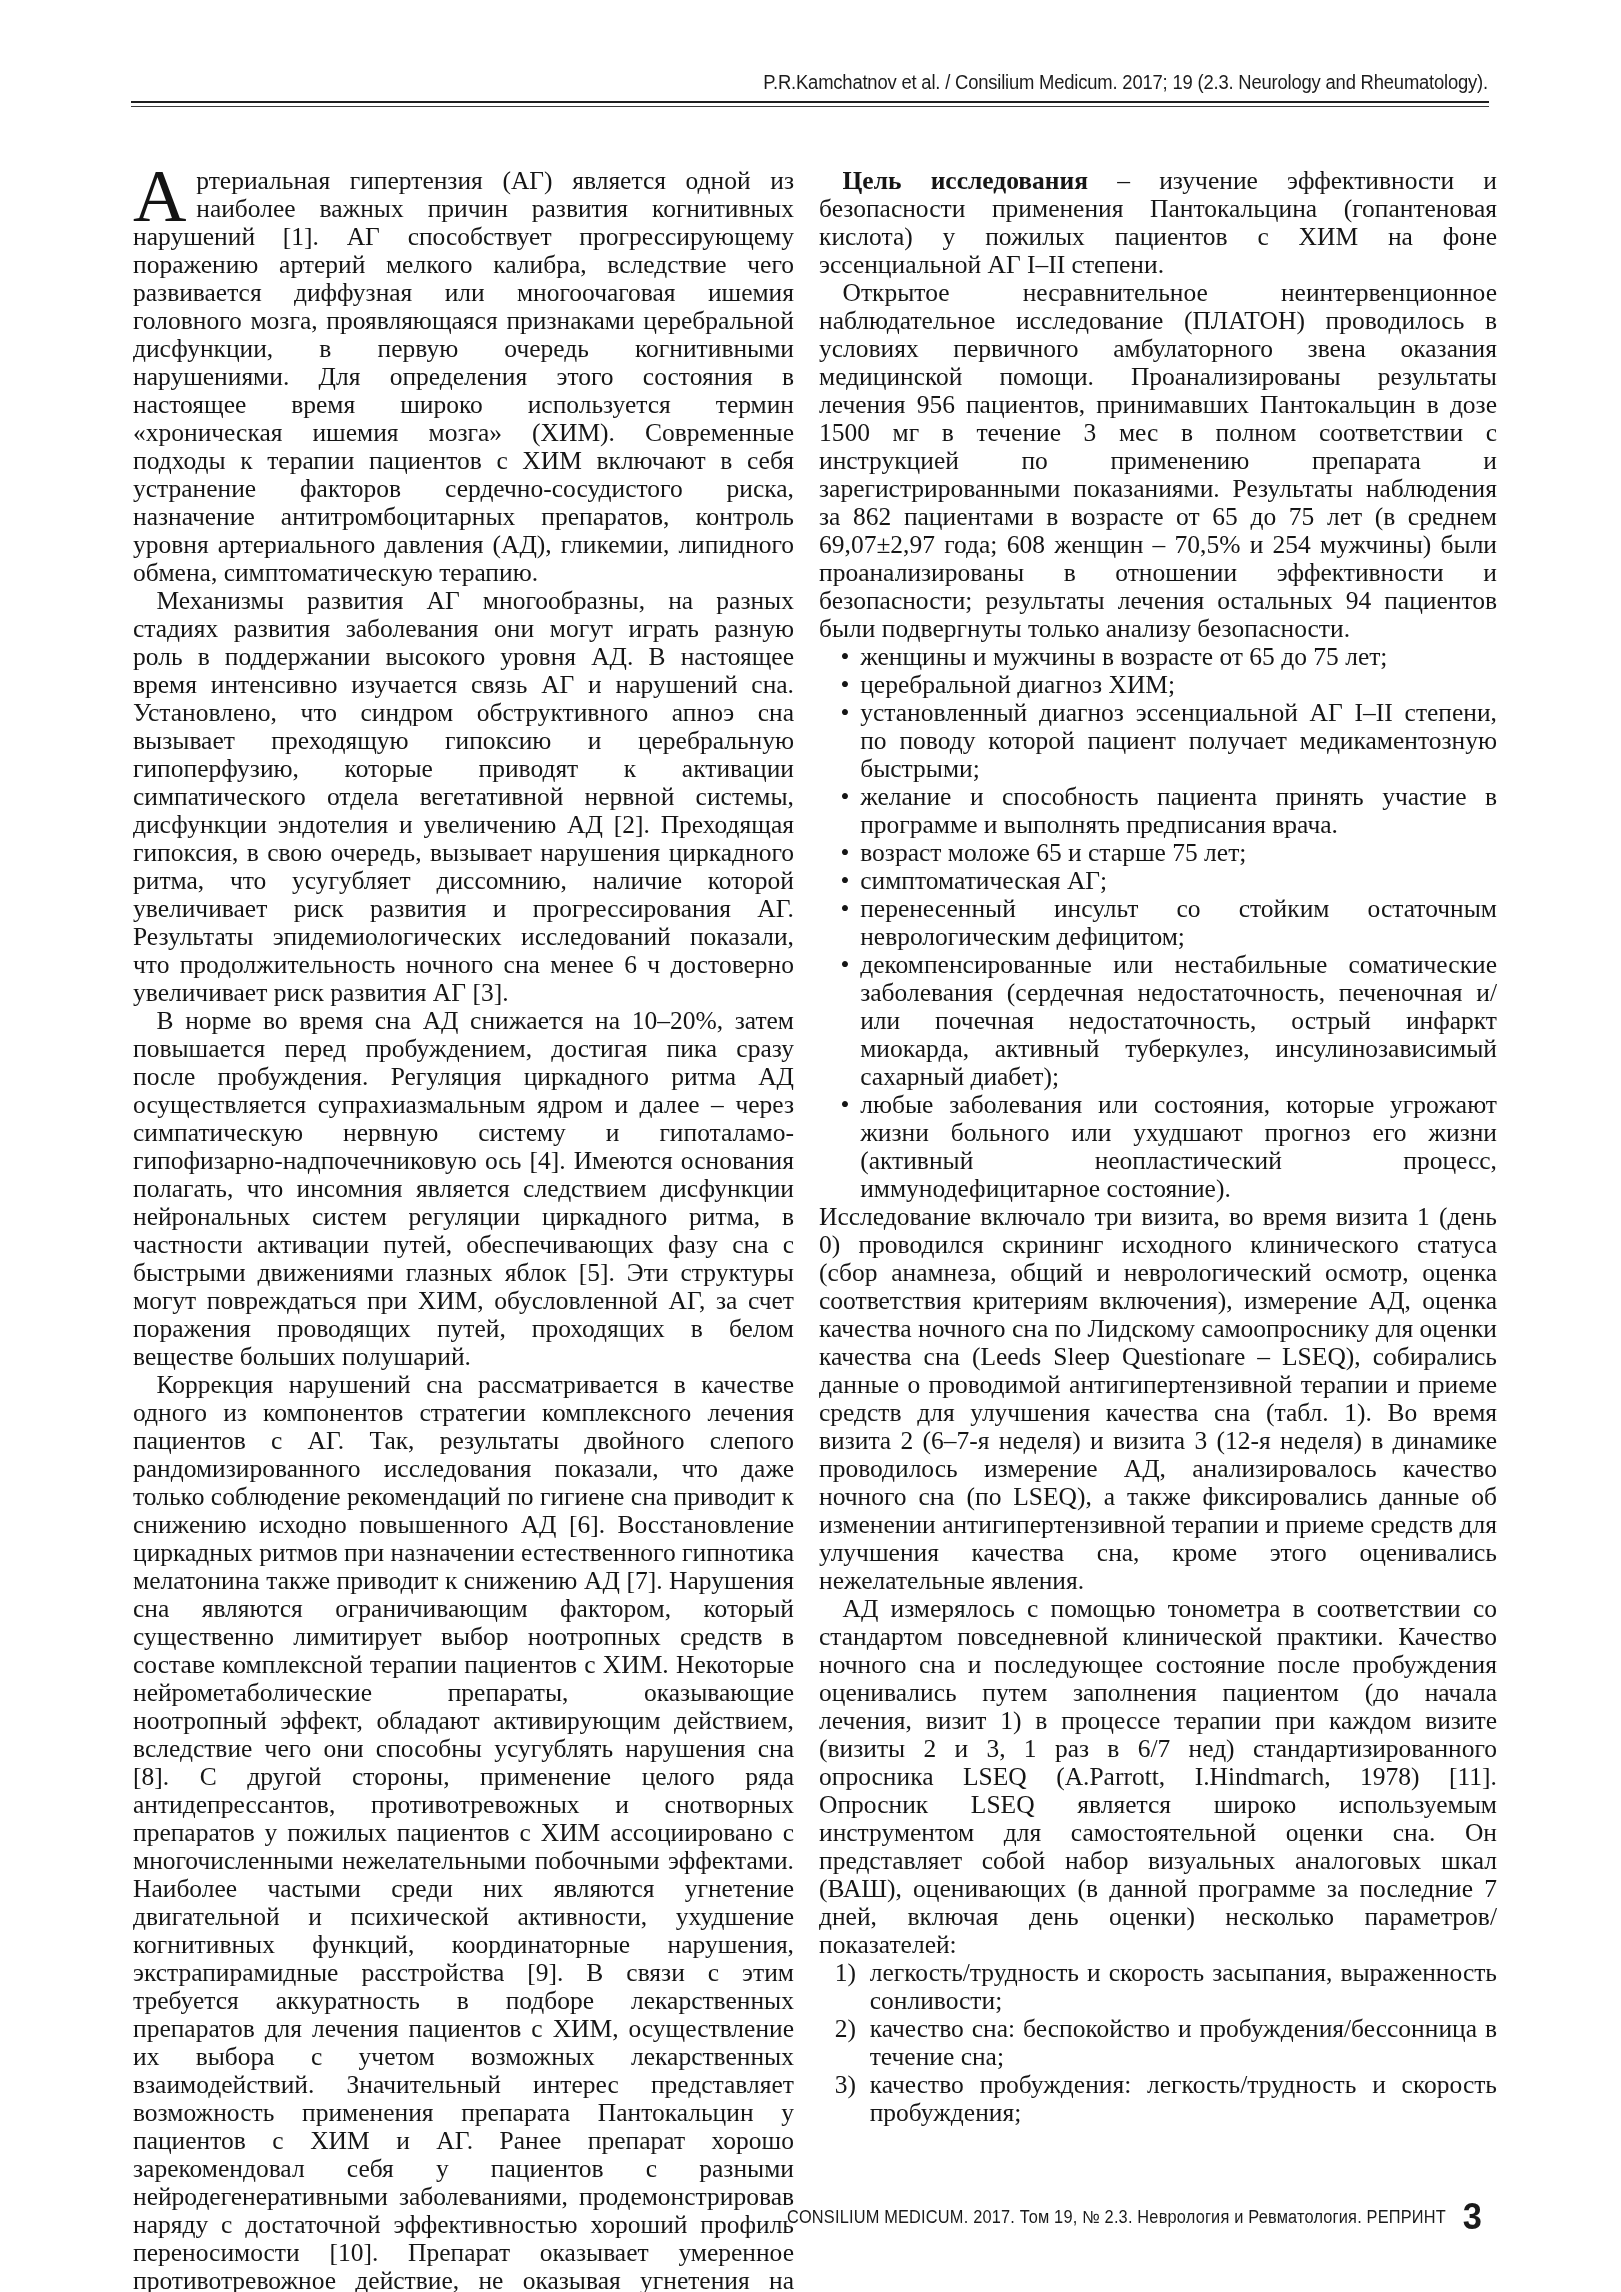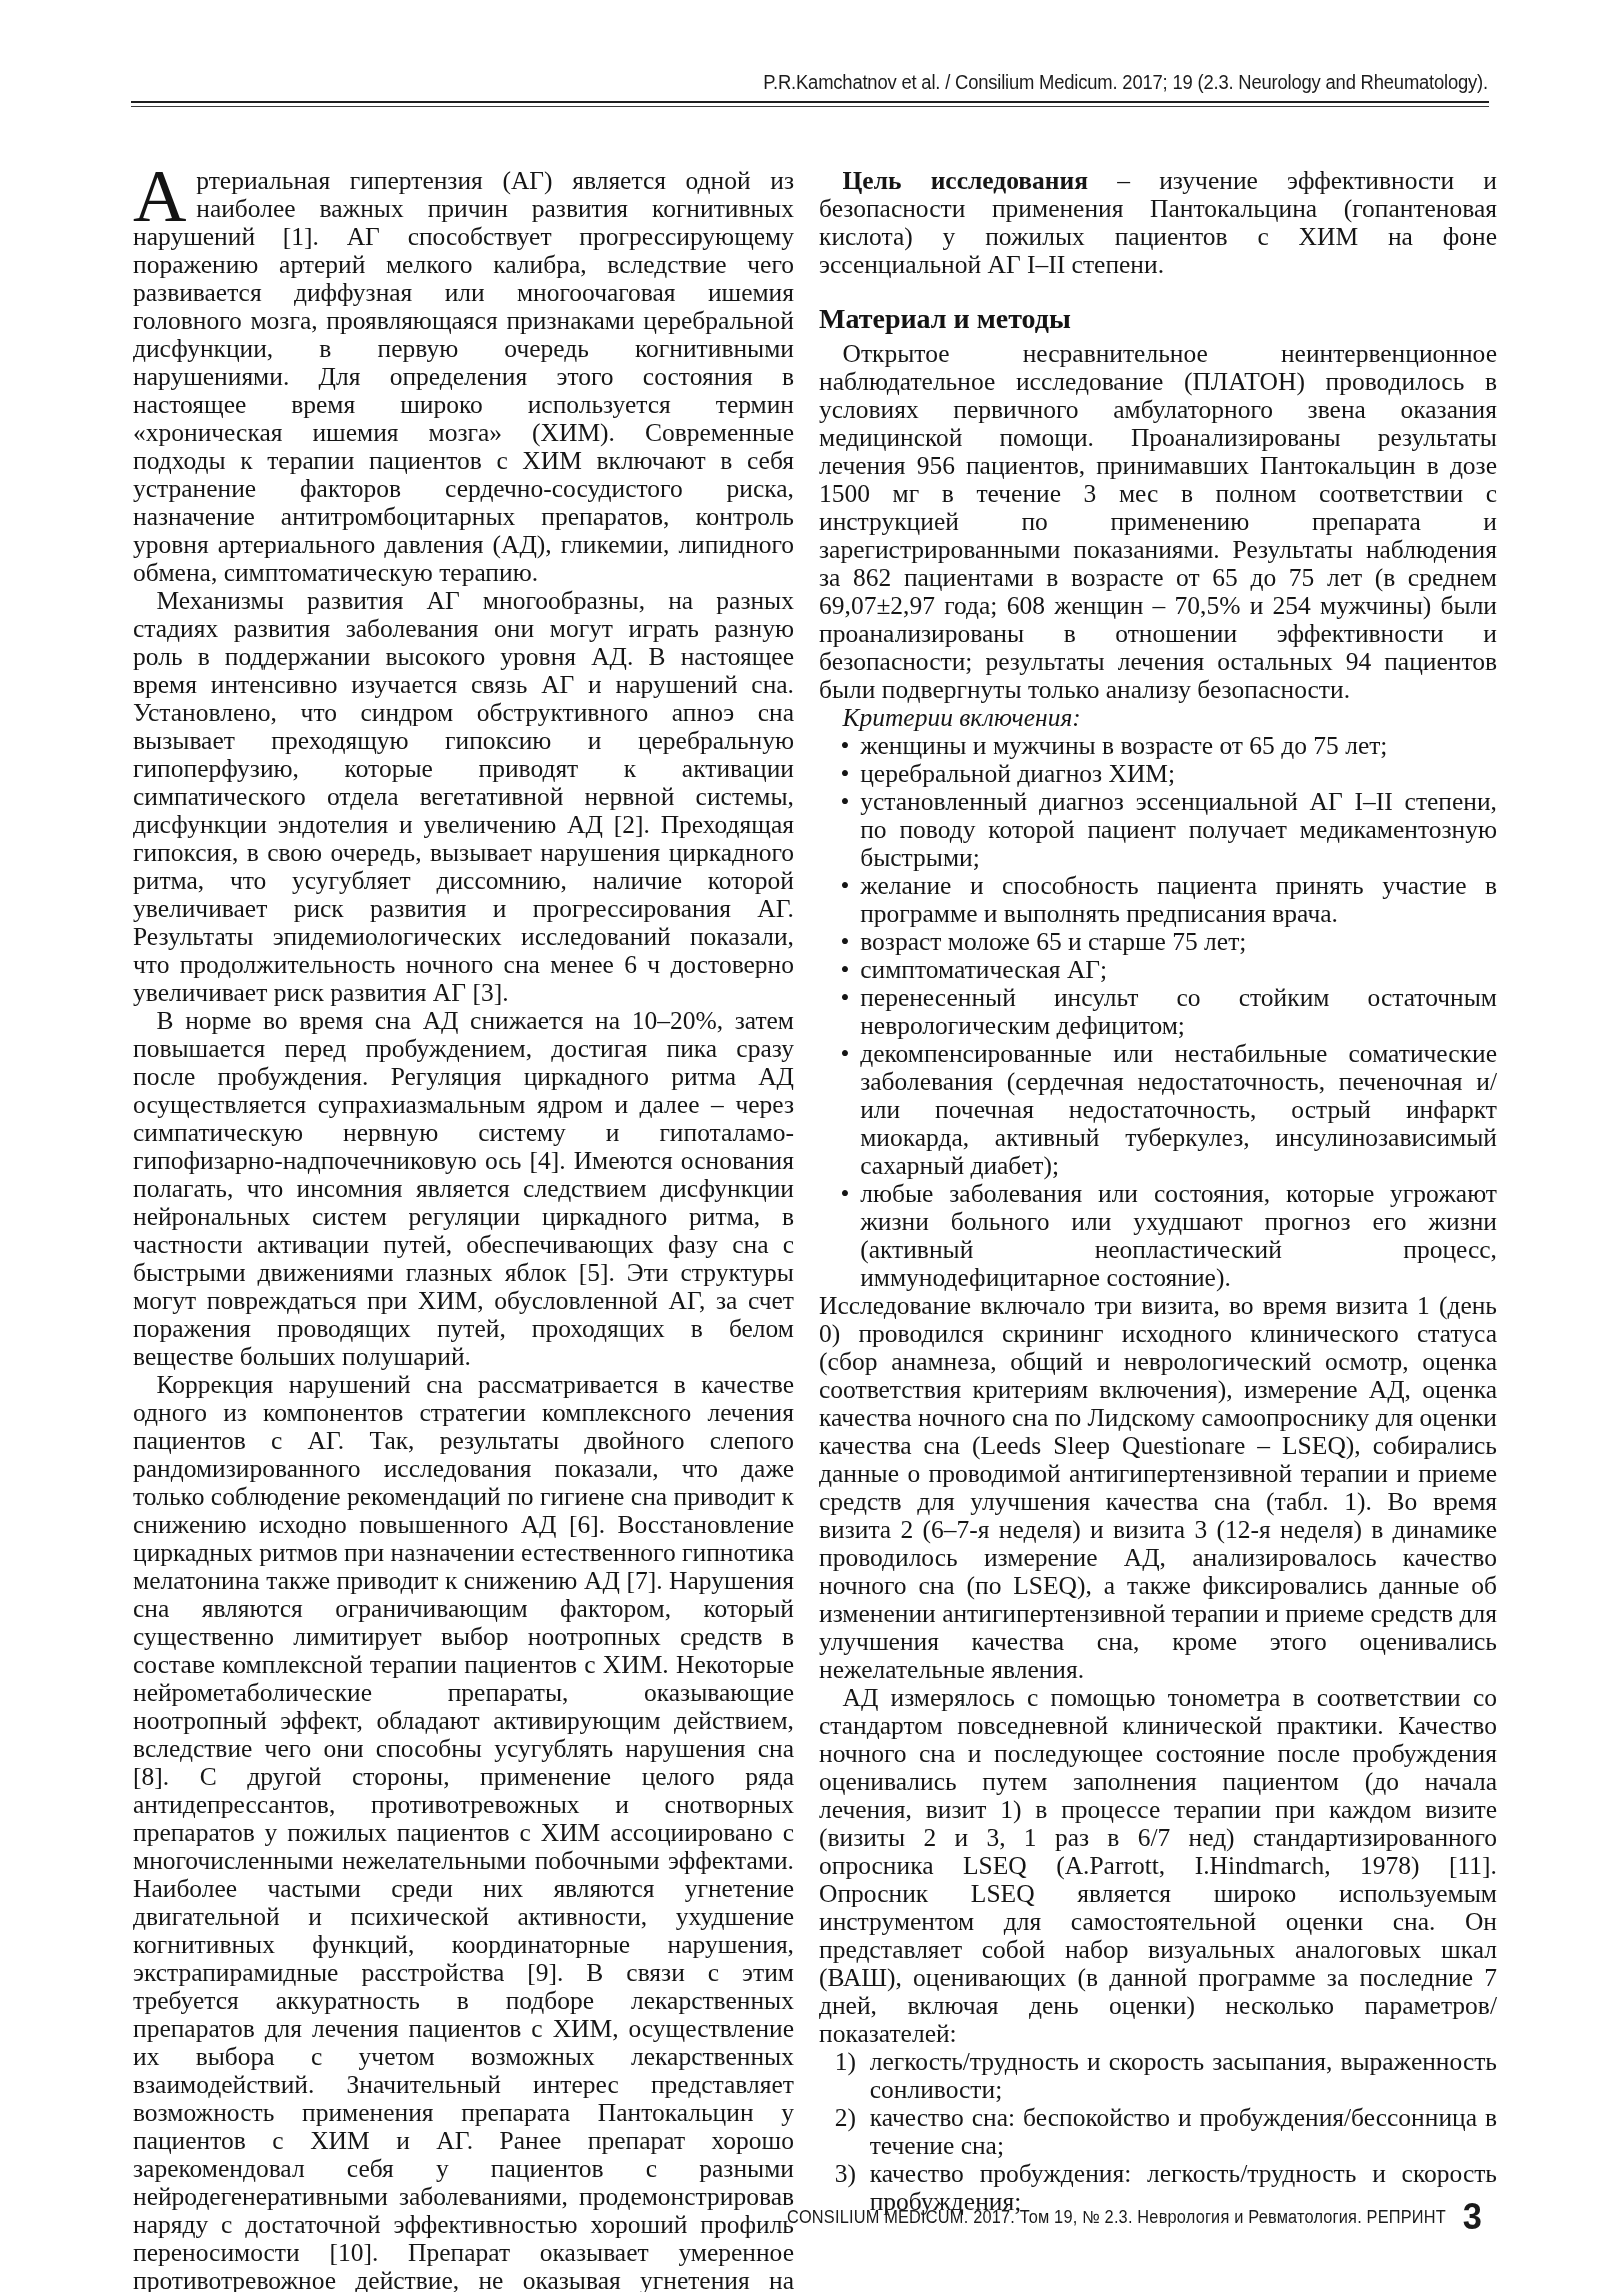--- a/index.html
+++ b/index.html
@@ -76,25 +76,23 @@
   <div class="col col-left">
     <p><span class="dropcap">А</span><span>ртериальная гипертензия (АГ) является одной из наиболее важных причин развития когнитивных нарушений [1]. АГ способствует прогрессирующему поражению артерий мелкого калибра, вследствие чего развивается диффузная или многоочаговая ишемия головного мозга, проявляющаяся признаками церебральной дисфункции, в первую очередь когнитивными нарушениями. Для определения этого состояния в настоящее время широко используется термин «хроническая ишемия мозга» (ХИМ). Современные подходы к терапии пациентов с ХИМ включают в себя устранение факторов сердечно-сосудистого риска, назначение антитромбоцитарных препаратов, контроль уровня артериального давления (АД), гликемии, липидного обмена, симптоматическую терапию.</span></p>
     <p class="indent">Механизмы развития АГ многообразны, на разных стадиях развития заболевания они могут играть разную роль в поддержании высокого уровня АД. В настоящее время интенсивно изучается связь АГ и нарушений сна. Установлено, что синдром обструктивного апноэ сна вызывает преходящую гипоксию и церебральную гипоперфузию, которые приводят к активации симпатического отдела вегетативной нервной системы, дисфункции эндотелия и увеличению АД [2]. Преходящая гипоксия, в свою очередь, вызывает нарушения циркадного ритма, что усугубляет диссомнию, наличие которой увеличивает риск развития и прогрессирования АГ. Результаты эпидемиологических исследований показали, что продолжительность ночного сна менее 6 ч достоверно увеличивает риск развития АГ [3].</p>
     <p class="indent">В норме во время сна АД снижается на 10–20%, затем повышается перед пробуждением, достигая пика сразу после пробуждения. Регуляция циркадного ритма АД осуществляется супрахиазмальным ядром и далее – через симпатическую нервную систему и гипоталамо-гипофизарно-надпочечниковую ось [4]. Имеются основания полагать, что инсомния является следствием дисфункции нейрональных систем регуляции циркадного ритма, в частности активации путей, обеспечивающих фазу сна с быстрыми движениями глазных яблок [5]. Эти структуры могут повреждаться при ХИМ, обусловленной АГ, за счет поражения проводящих путей, проходящих в белом веществе больших полушарий.</p>
     <p class="indent">Коррекция нарушений сна рассматривается в качестве одного из компонентов стратегии комплексного лечения пациентов с АГ. Так, результаты двойного слепого рандомизированного исследования показали, что даже только соблюдение рекомендаций по гигиене сна приводит к снижению исходно повышенного АД [6]. Восстановление циркадных ритмов при назначении естественного гипнотика мелатонина также приводит к снижению АД [7]. Нарушения сна являются ограничивающим фактором, который существенно лимитирует выбор ноотропных средств в составе комплексной терапии пациентов с ХИМ. Некоторые нейрометаболические препараты, оказывающие ноотропный эффект, обладают активирующим действием, вследствие чего они способны усугублять нарушения сна [8]. С другой стороны, применение целого ряда антидепрессантов, противотревожных и снотворных препаратов у пожилых пациентов с ХИМ ассоциировано с многочисленными нежелательными побочными эффектами. Наиболее частыми среди них являются угнетение двигательной и психической активности, ухудшение когнитивных функций, координаторные нарушения, экстрапирамидные расстройства [9]. В связи с этим требуется аккуратность в подборе лекарственных препаратов для лечения пациентов с ХИМ, осуществление их выбора с учетом возможных лекарственных взаимодействий. Значительный интерес представляет возможность применения препарата Пантокальцин у пациентов с ХИМ и АГ. Ранее препарат хорошо зарекомендовал себя у пациентов с разными нейродегенеративными заболеваниями, продемонстрировав наряду с достаточной эффективностью хороший профиль переносимости [10]. Препарат оказывает умеренное противотревожное действие, не оказывая угнетения на двигательные функции и эмоциональное состояние.</p>
   </div>
 
   <div class="col col-right">
     <p class="indent"><b>Цель исследования</b><span> – изучение эффективности и безопасности применения Пантокальцина (гопантеновая кислота) у пожилых пациентов с ХИМ на фоне эссенциальной АГ I–II степени.</span></p>
 
-    <h2 class="section">Материал и методы</h2>
 
     <p class="indent">Открытое несравнительное неинтервенционное наблюдательное исследование (ПЛАТОН) проводилось в условиях первичного амбулаторного звена оказания медицинской помощи. Проанализированы результаты лечения 956 пациентов, принимавших Пантокальцин в дозе 1500 мг в течение 3 мес в полном соответствии с инструкцией по применению препарата и зарегистрированными показаниями. Результаты наблюдения за 862 пациентами в возрасте от 65 до 75 лет (в среднем 69,07±2,97 года; 608 женщин – 70,5% и 254 мужчины) были проанализированы в отношении эффективности и безопасности; результаты лечения остальных 94 пациентов были подвергнуты только анализу безопасности.</p>
 
-    <p class="crit-label">Критерии включения:</p>
 
     <div class="li">
       <span class="marker">•</span>
       <span class="litext">женщины и мужчины в возрасте от 65 до 75 лет;</span>
     </div>
     <div class="li">
       <span class="marker">•</span>
       <span class="litext">церебральной диагноз ХИМ;</span>
     </div>
     <div class="li">

